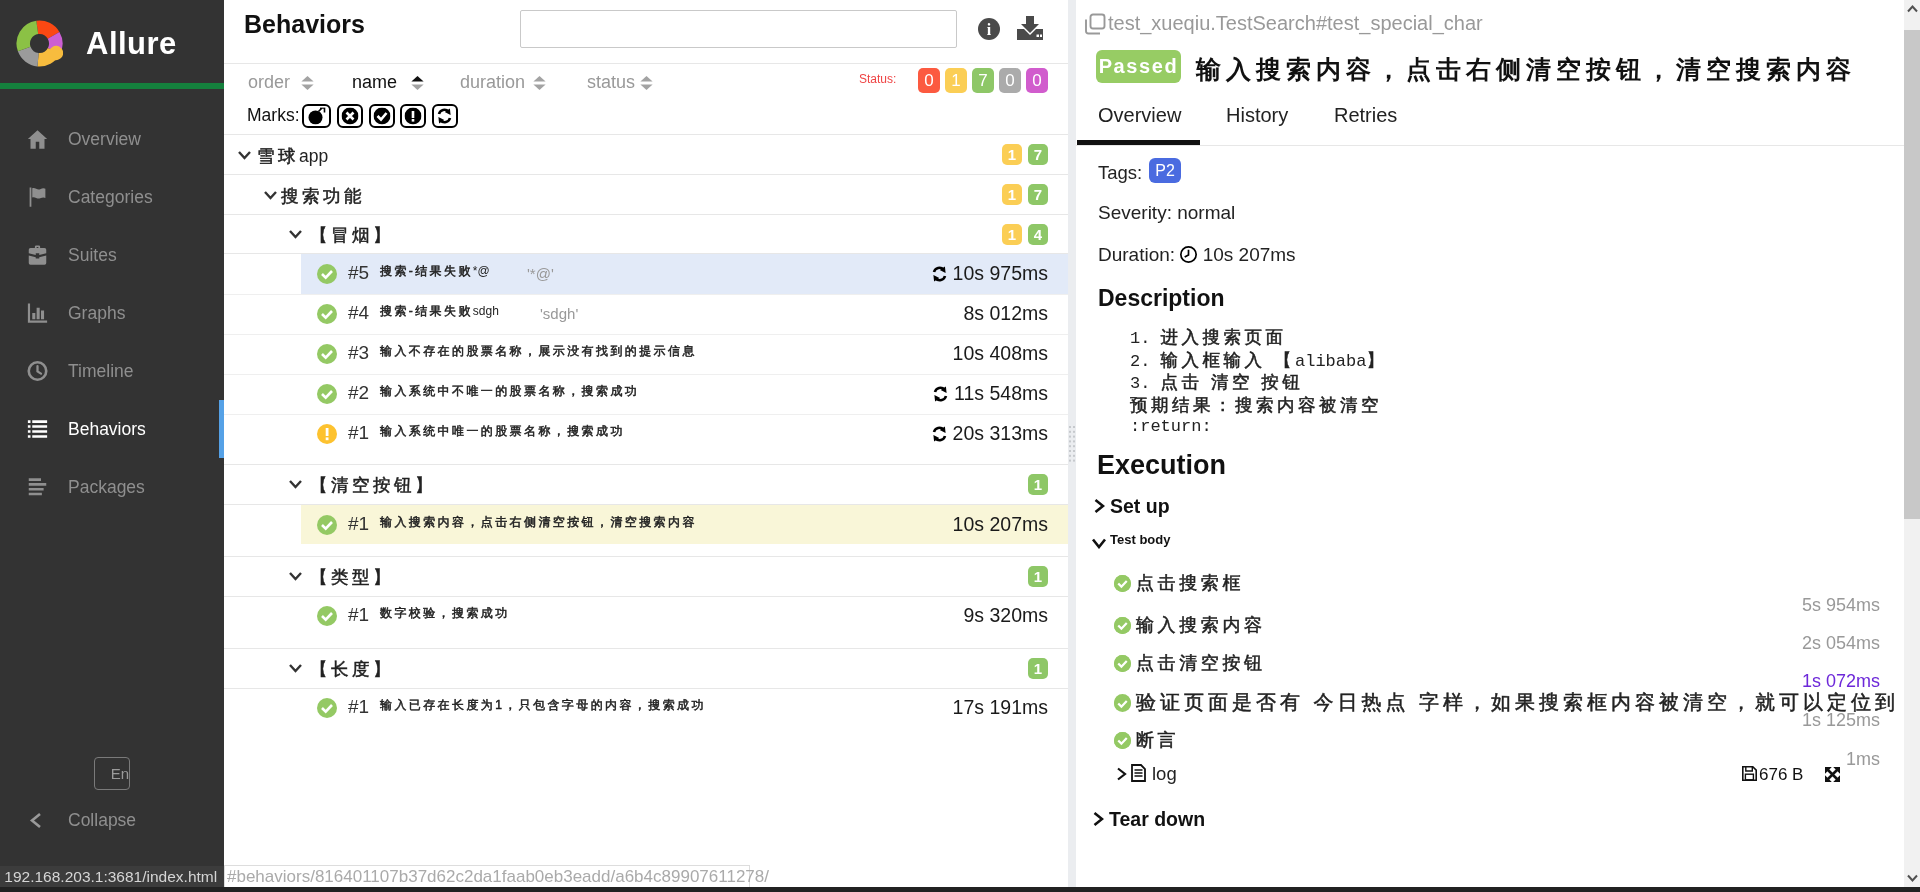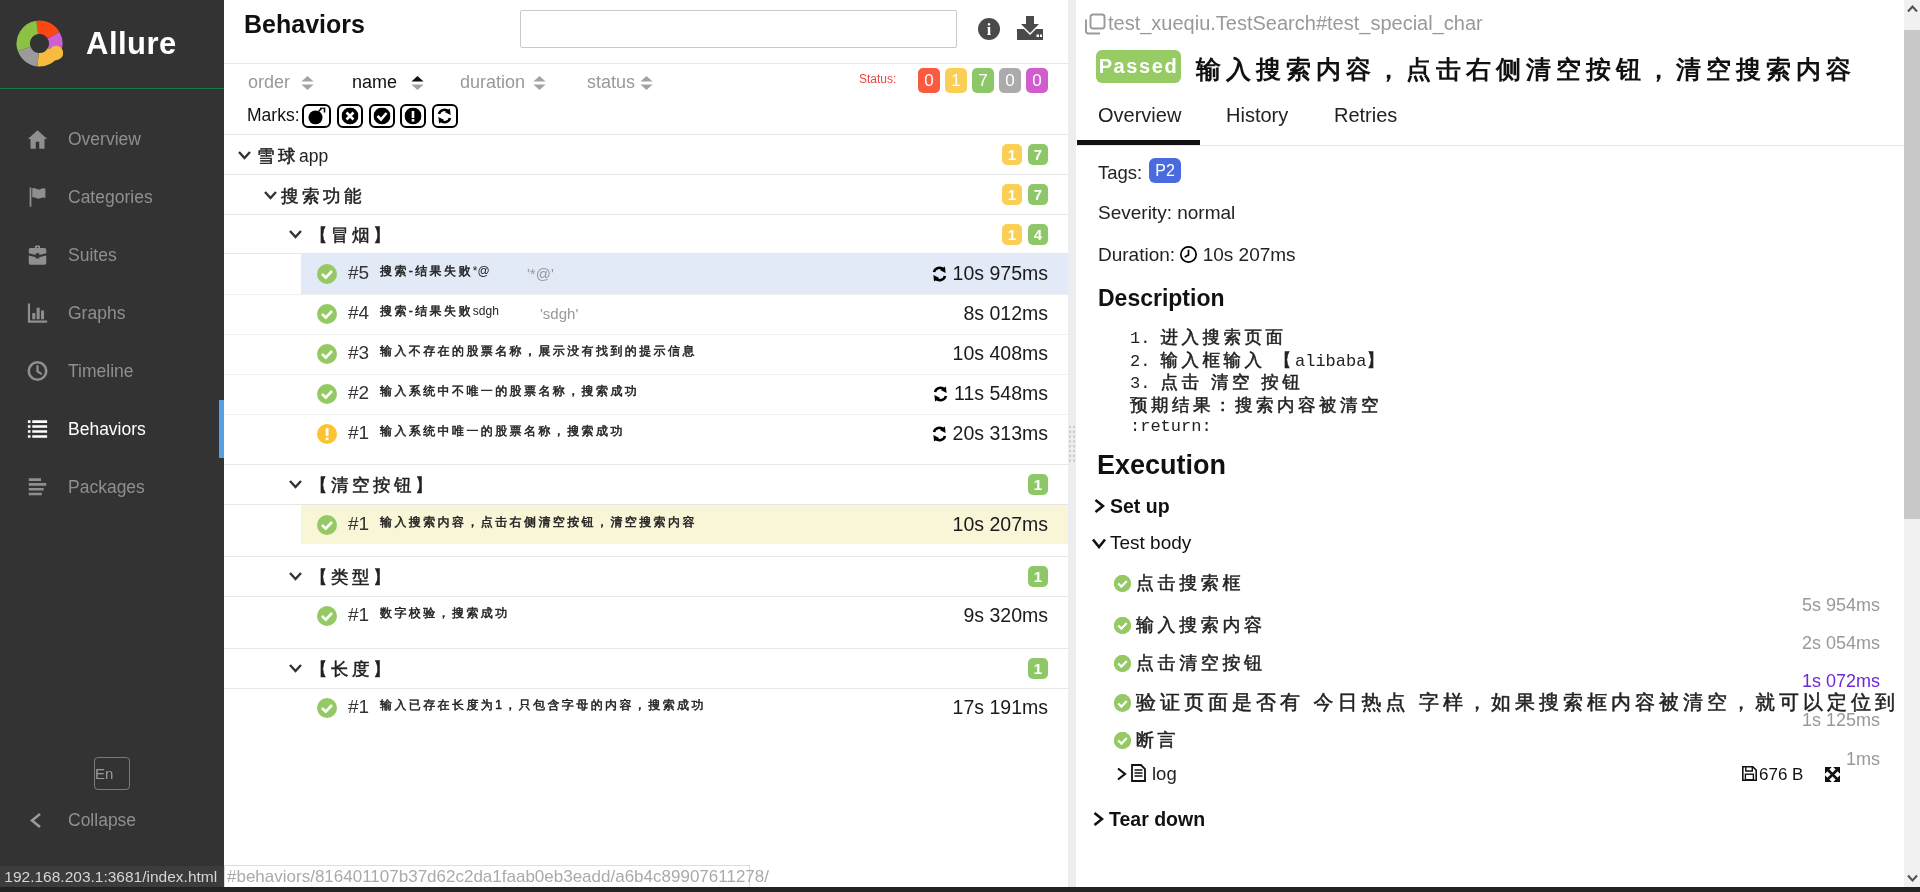--- a/index.html
+++ b/index.html
@@ -1,28 +1,28 @@
 <!DOCTYPE html>
 <html><head>
 <meta charset="utf-8">
 <style>
 * { margin:0; padding:0; box-sizing:border-box; }
 html,body { width:1920px; height:892px; overflow:hidden; background:#fff;
   font-family:"Liberation Sans", sans-serif; }
 .abs { position:absolute; }
 #sidebar { position:absolute; left:0; top:0; width:224px; height:892px; background:#333333; }
-#sbhead { position:absolute; left:0; top:0; width:224px; height:89px; border-bottom:1px solid #15803d; }
+#sbhead { position:absolute; left:0; top:0; width:224px; height:89px; border-bottom:6px solid #15803d; }
 #logo { position:absolute; left:16px; top:20px; }
 #brand { position:absolute; left:86px; top:26px; color:#fff; font-size:31px; font-weight:bold; letter-spacing:0.5px; }
 .nav { position:absolute; left:0; width:224px; height:58px; }
 .nav .ic { position:absolute; left:27px; top:50%; transform:translateY(-50%); width:21px; height:21px; }
 .nav .lb { position:absolute; left:68px; top:50%; transform:translateY(-50%); font-size:17.5px; color:#8f8f8f; }
 .nav.act .lb { color:#fff; }
 .blubar { position:absolute; left:219px; top:400px; width:5px; height:58px; background:#55a1e6; }
-#enbtn { position:absolute; left:94px; top:757px; width:36px; height:33px; border:1px solid #7a7a7a; border-radius:4px; color:#9a9a9a; font-size:15px; text-align:left; line-height:31px; }
+#enbtn { position:absolute; left:94px; top:757px; width:36px; height:33px; border:1px solid #7a7a7a; border-radius:4px; color:#9a9a9a; font-size:15px; text-align:right; line-height:31px; }
 #collapse { position:absolute; left:0; top:791px; width:224px; height:58px; }
 #collapse .lb { position:absolute; left:68px; top:50%; transform:translateY(-50%); font-size:17.5px; color:#8f8f8f; }
 #mid { position:absolute; left:224px; top:0; width:844px; height:892px; background:#fff; }
 .hline { position:absolute; background:#e7e7e7; height:1px; }
 #midtitle { position:absolute; left:20px; top:10px; font-size:25px; font-weight:bold; color:#111; }
 #searchbox { position:absolute; left:296px; top:10px; width:437px; height:38px; border:1px solid #c9c9c9; border-radius:2px; background:#fff; }
 .srow { position:absolute; font-size:18px; color:#999; }
 .srow.on { color:#111; }
 .badge { position:absolute; width:22px; height:25px; border-radius:5px; color:#fff; font-size:17px; text-align:center; line-height:25px; }
 .mbtn { position:absolute; top:104px; width:26px; height:24px; border:2px solid #000; border-radius:6px; }
@@ -392,21 +392,21 @@
  <div class="rp" style="left:54px;top:327px;font-size:17px;color:#222;font-family:'Liberation Mono',monospace;line-height:20.5px">1. <span class="cjd">进入搜索页面</span><br>2. <span class="cjd">输入框输入 【</span>alibaba<span class="cjd">】</span><br>3. <span class="cjd">点击 清空 按钮</span><br><span class="cjd">预期结果：搜索内容被清空</span><br>:return:</div>
 
  <div class="rp" style="left:21px;top:450px;font-size:27px;font-weight:bold;color:#111">Execution</div>
  <svg class="abs" style="left:17px;top:498px" width="12" height="16" viewBox="0 0 12 16" fill="none">
       <path d="M2.5 2 L10 8 L2.5 14" stroke="#111" stroke-width="2.6"></path>
     </svg>
  <div class="rp" style="left:34px;top:495px;font-size:19.5px;font-weight:bold;color:#111">Set up</div>
  <svg class="abs" style="left:15px;top:537px" width="16" height="12" viewBox="0 0 16 12" fill="none">
       <path d="M2 2.5 L8 10 L14 2.5" stroke="#111" stroke-width="2.6"></path>
     </svg>
- <div class="rp" style="left:34px;top:532px;font-size:19px;font-weight:normal;color:#111">Test body</div>
+ <div class="rp" style="left:34px;top:532px;font-size:13px;font-weight:bold;color:#111">Test body</div>
  <div class="rp" style="left:38px;top:571px;font-size:18px;color:#222"><span class="ck" style="width:17px;height:17px;vertical-align:-3px;margin-right:5px"><svg width="17" height="17" viewBox="0 0 20 20">
           <circle cx="10" cy="10" r="10" fill="#94c964"></circle>
           <path d="M5 10 L8.7 13.7 L15 7" stroke="#fff" stroke-width="2.6" fill="none"></path>
         </svg></span><span class="cj">点击搜索框</span></div>
  <div class="rp" style="right:24px;top:595px;font-size:18px;color:#999">5s 954ms</div>
  <div class="rp" style="left:38px;top:613px;font-size:18px;color:#222"><span class="ck" style="width:17px;height:17px;vertical-align:-3px;margin-right:5px"><svg width="17" height="17" viewBox="0 0 20 20">
           <circle cx="10" cy="10" r="10" fill="#94c964"></circle>
           <path d="M5 10 L8.7 13.7 L15 7" stroke="#fff" stroke-width="2.6" fill="none"></path>
         </svg></span><span class="cj">输入搜索内容</span></div>
  <div class="rp" style="right:24px;top:633px;font-size:18px;color:#999">2s 054ms</div>

